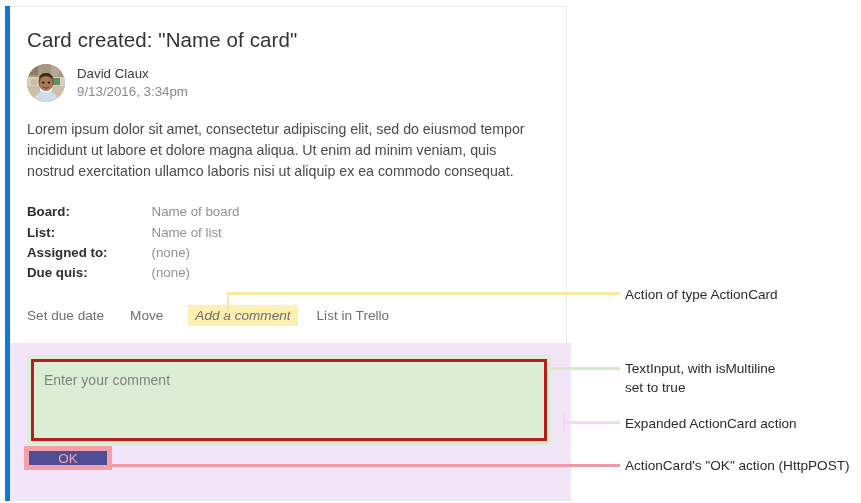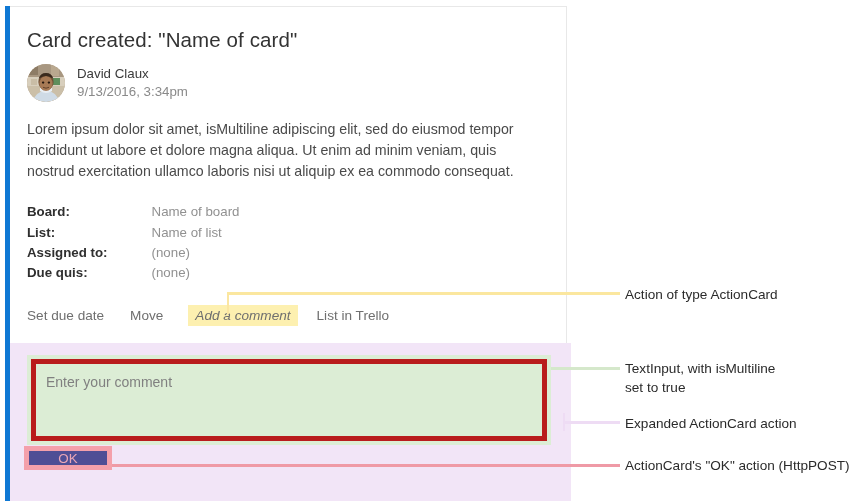--- a/index.html
+++ b/index.html
@@ -144,21 +144,21 @@
   .textinput-wrap {
     position: absolute;
     left: 27px; top: 355px;
     width: 524px; height: 90px;
     background: #dcedd5;
     padding: 4px;
   }
   .textinput {
     width: 100%; height: 100%;
     background: transparent;
-    border: 5px solid #b91c1c;
+    border: 3px solid #b91c1c;
     font-family: inherit;
     font-size: 14px;
     color: #808080;
     padding: 9px 10px;
     resize: none;
     outline: none;
     line-height: 1.3;
   }
   .textinput::placeholder { color: #808080; opacity: 1; }
 
@@ -267,21 +267,21 @@
             <path d="M16 23.3 q3 1.8 6 0" stroke="#63422c" stroke-width="1" fill="none"></path>
           </g>
         </svg>
       </div>
       <div class="author-meta">
         <div class="author-name">David Claux</div>
         <div class="author-date">9/13/2016, 3:34pm</div>
       </div>
     </div>
 
-    <div class="description">Lorem ipsum dolor sit amet, isMultiline adipiscing elit, sed do eiusmod tempor incididunt ut labore et dolore magna aliqua. Ut enim ad minim veniam, quis nostrud exercitation ullamco laboris nisi ut aliquip ex ea commodo consequat.</div>
+    <div class="description">Lorem ipsum dolor sit amet, consectetur adipiscing elit, sed do eiusmod tempor incididunt ut labore et dolore magna aliqua. Ut enim ad minim veniam, quis nostrud exercitation ullamco laboris nisi ut aliquip ex ea commodo consequat.</div>
 
     <table class="facts">
       <tbody>
         <tr>
           <td class="fact-key">Board:</td>
           <td class="fact-val">Name of board</td>
         </tr>
         <tr>
           <td class="fact-key">List:</td>
           <td class="fact-val">Name of list</td>

